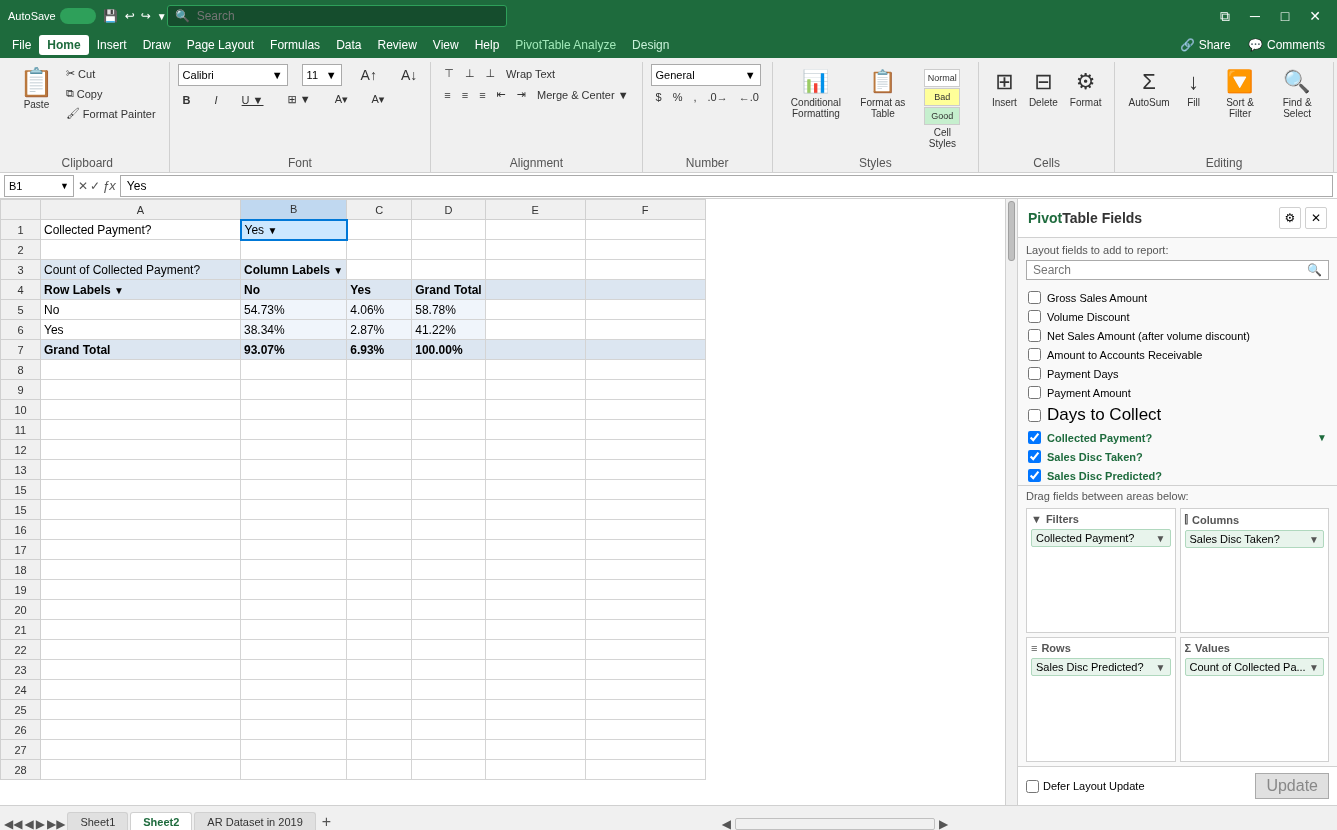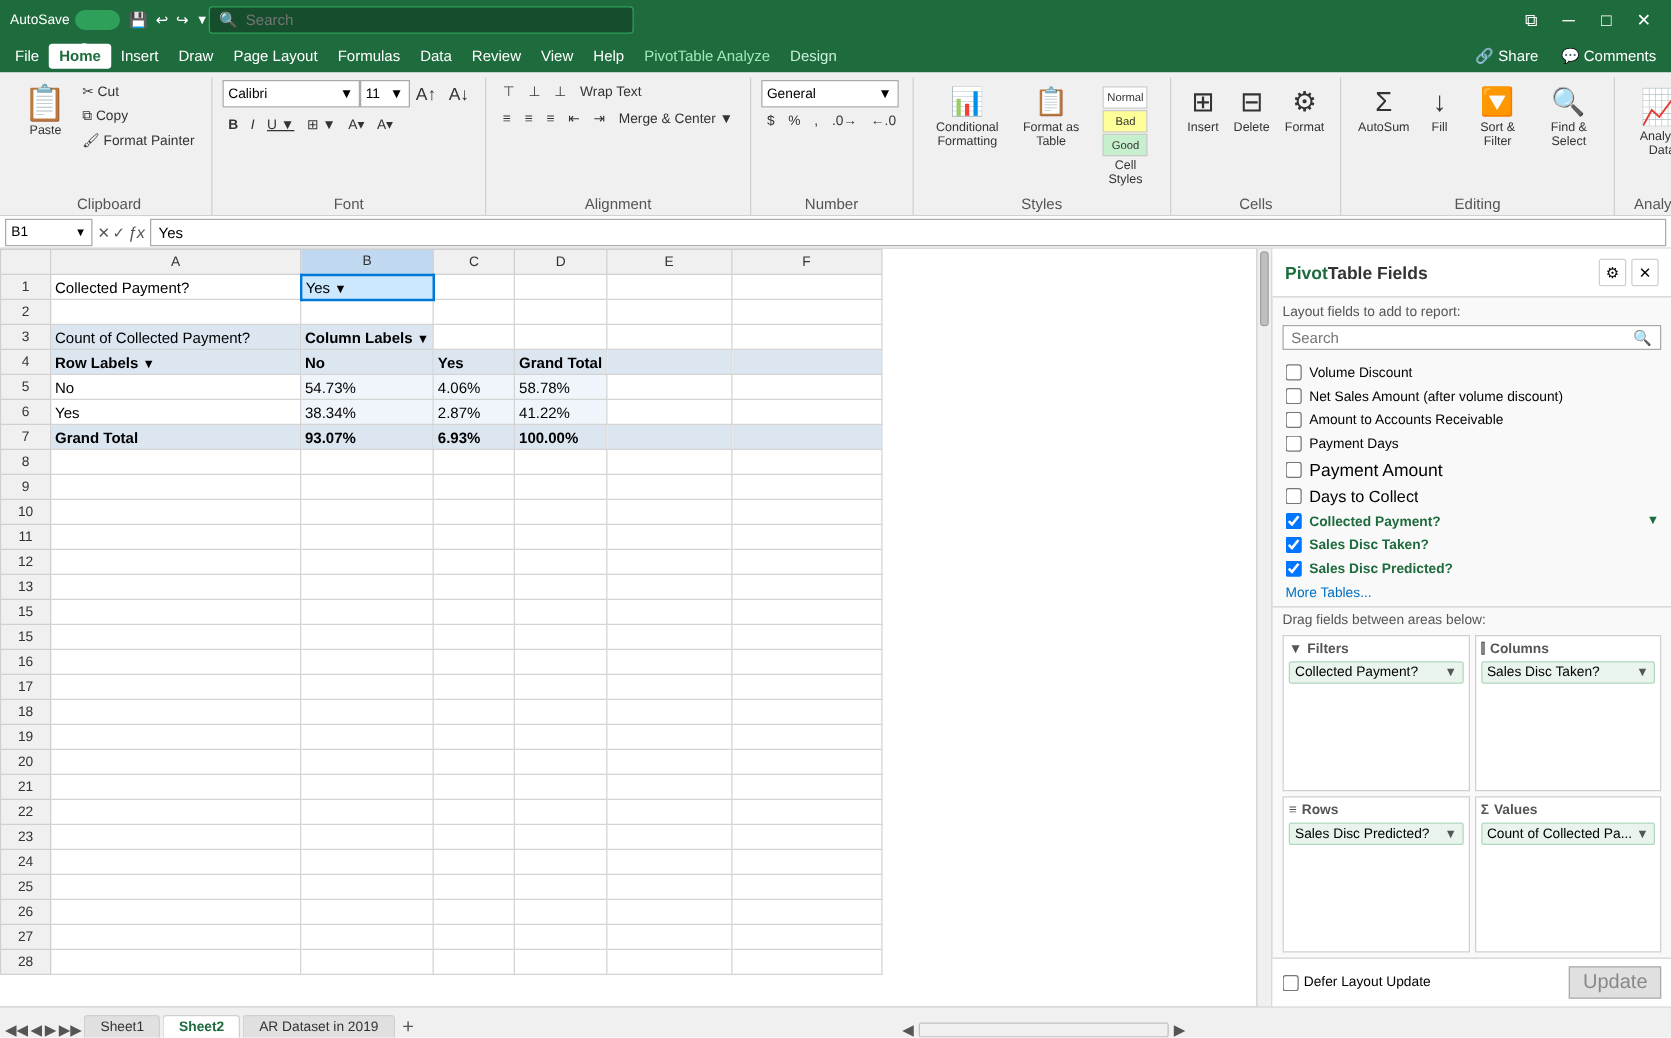--- a/index.html
+++ b/index.html
@@ -125,21 +125,21 @@
     .font-name-box {
       width: 110px; height: 22px; border: 1px solid #aaa;
       display: flex; align-items: center; padding: 0 4px;
       background: #fff; font-size: 11px; cursor: pointer;
     }
     .font-size-box {
       width: 40px; height: 22px; border: 1px solid #aaa;
       display: flex; align-items: center; padding: 0 4px;
       background: #fff; font-size: 11px; cursor: pointer;
     }
-    .font-row { display: flex; align-items: center; gap: 0; margin-bottom: 2px; }
+    .font-row { display: flex; align-items: center; gap: 14px; margin-bottom: 2px; }
     .bold { font-weight: bold; }
     .italic { font-style: italic; }
     .underline { text-decoration: underline; }
 
     
     .align-row { display: flex; gap: 1px; }
 
     
     .number-format-box {
       width: 110px; height: 22px; border: 1px solid #aaa;
@@ -951,43 +951,47 @@
     </div>
     <div class="pivot-search-area">
       <div class="pivot-search-label">Layout fields to add to report:</div>
       <div class="pivot-search-box">
         <input type="text" placeholder="Search" style="">
         <span>🔍</span>
       </div>
     </div>
     <div class="pivot-fields-list">
 
+    <div class="pivot-field">
+          <input type="checkbox" style="">
+          <span style="font-size: 11px; overflow: hidden; text-overflow: ellipsis; white-space: nowrap; max-width: 240px;">Gross Sales Amount</span>
+        </div>
         <div class="pivot-field">
           <input type="checkbox" style="">
           <span style="font-size: 11px; overflow: hidden; text-overflow: ellipsis; white-space: nowrap; max-width: 240px;">Volume Discount</span>
         </div>
         <div class="pivot-field">
           <input type="checkbox" style="">
           <span style="font-size: 11px; overflow: hidden; text-overflow: ellipsis; white-space: nowrap; max-width: 240px;">Net Sales Amount (after volume discount)</span>
         </div>
         <div class="pivot-field">
           <input type="checkbox" style="">
           <span style="font-size: 11px; overflow: hidden; text-overflow: ellipsis; white-space: nowrap; max-width: 240px;">Amount to Accounts Receivable</span>
         </div>
         <div class="pivot-field">
           <input type="checkbox" style="">
           <span style="font-size: 11px; overflow: hidden; text-overflow: ellipsis; white-space: nowrap; max-width: 240px;">Payment Days</span>
         </div>
         <div class="pivot-field">
           <input type="checkbox" style="">
-          <span style="font-size: 14px; overflow: hidden; text-overflow: ellipsis; white-space: nowrap; max-width: 240px;">Payment Amount</span>
+          <span style="font-size: 11px; overflow: hidden; text-overflow: ellipsis; white-space: nowrap; max-width: 240px;">Payment Amount</span>
         </div>
         <div class="pivot-field">
           <input type="checkbox" style="">
-          <span style="font-size: 13px; overflow: hidden; text-overflow: ellipsis; white-space: nowrap; max-width: 240px;">Days to Collect</span>
+          <span style="font-size: 17px; overflow: hidden; text-overflow: ellipsis; white-space: nowrap; max-width: 240px;">Days to Collect</span>
         </div>
         <div class="pivot-field checked green">
           <input type="checkbox" checked="" style="">
           <span style="font-size: 11px; overflow: hidden; text-overflow: ellipsis; white-space: nowrap; max-width: 240px;">Collected Payment?</span>
           <span style="margin-left: auto; font-size: 10px;">▼</span>
         </div>
         <div class="pivot-field checked green">
           <input type="checkbox" checked="" style="">
           <span style="font-size: 11px; overflow: hidden; text-overflow: ellipsis; white-space: nowrap; max-width: 240px;">Sales Disc Taken?</span>
         </div>

